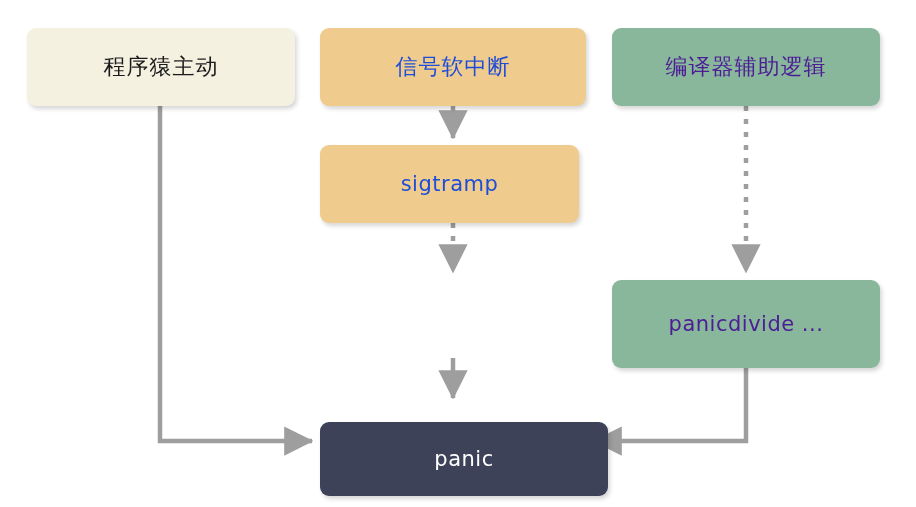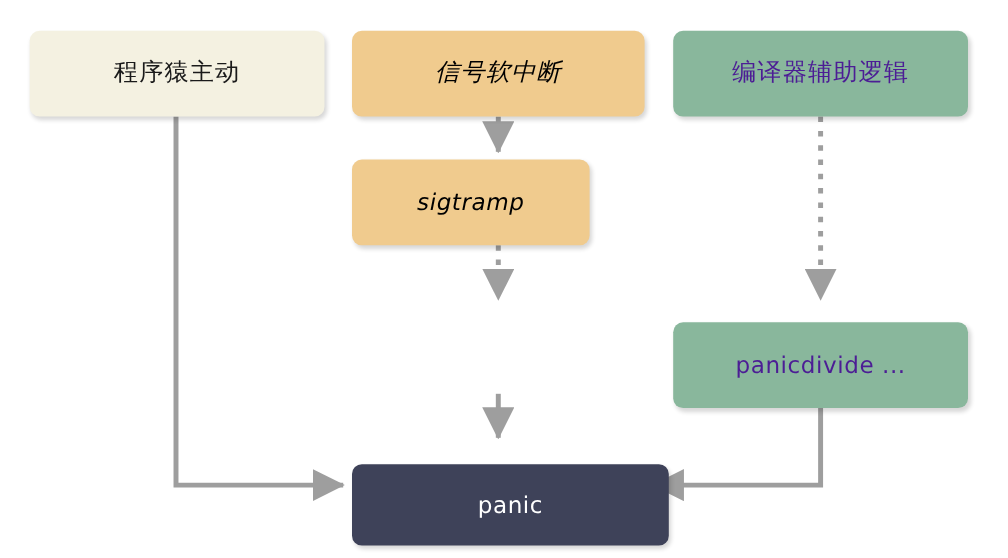--- a/index.html
+++ b/index.html
@@ -36,43 +36,43 @@
     box-shadow: 2px 3px 4px rgba(0,0,0,0.16);
     z-index: 2;
   }
   .node .label {
     display: block;
     line-height: 1.15;
     white-space: nowrap;
   }
   
   .n-cream  { background: #F4F1E1; color: #1a1a1a; }
-  .n-orange { background: #F0CB8E; color: #000000; font-style: italic; }
+  .n-orange { background: #F0CB8E; color: #1d4ed8; }
   .n-green  { background: #89B79C; color: #4c1d95; }
   .n-navy   { background: #3E4259; color: #ffffff; }
 
   
   .t-cjk {
     font-family: "DejaVu Sans", "Liberation Sans", sans-serif;
     font-size: 22px;
     letter-spacing: 1px;
   }
   .t-mono {
     font-family: "DejaVu Sans", "Liberation Sans", sans-serif;
     font-size: 21px;
     letter-spacing: 0.5px;
   }
 
   
   #node-manual      { left: 27px;  top: 28px;  width: 268px; height: 78px; }
   #node-signal      { left: 320px; top: 28px;  width: 266px; height: 78px; }
   #node-compiler    { left: 612px; top: 28px;  width: 268px; height: 78px; }
-  #node-sigtramp    { left: 320px; top: 145px; width: 216px; height: 78px; }
+  #node-sigtramp    { left: 320px; top: 145px; width: 259px; height: 78px; }
   #node-panicmem    { left: 320px; top: 280px; width: 266px; height: 78px; }
-  #node-panicdivide { left: 612px; top: 293px; width: 268px; height: 78px; }
+  #node-panicdivide { left: 612px; top: 280px; width: 268px; height: 88px; }
   #node-panic       { left: 320px; top: 422px; width: 288px; height: 74px; }
 </style>
 </head>
 <body>
 
 <div id="canvas">
 
   <svg class="edge-layer" viewBox="0 0 916 507" width="916" height="507" xmlns="http://www.w3.org/2000/svg">
     <defs>
       <marker id="arrowhead" viewBox="0 0 10 10" refX="9.5" refY="5" markerWidth="6.5" markerHeight="6.5" orient="auto-start-reverse">

